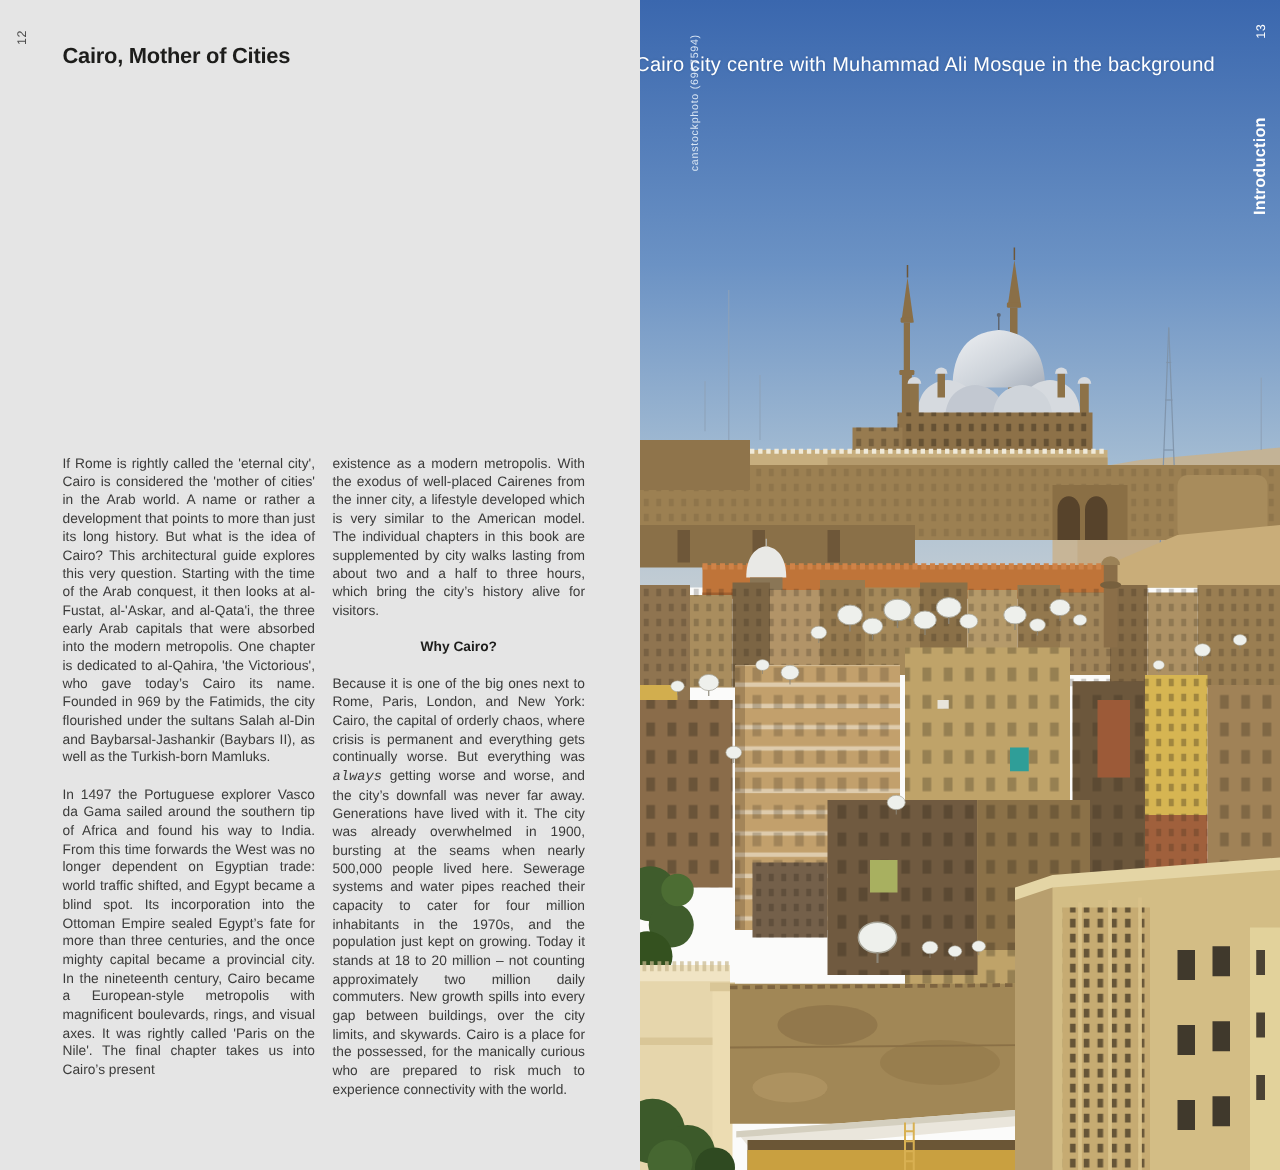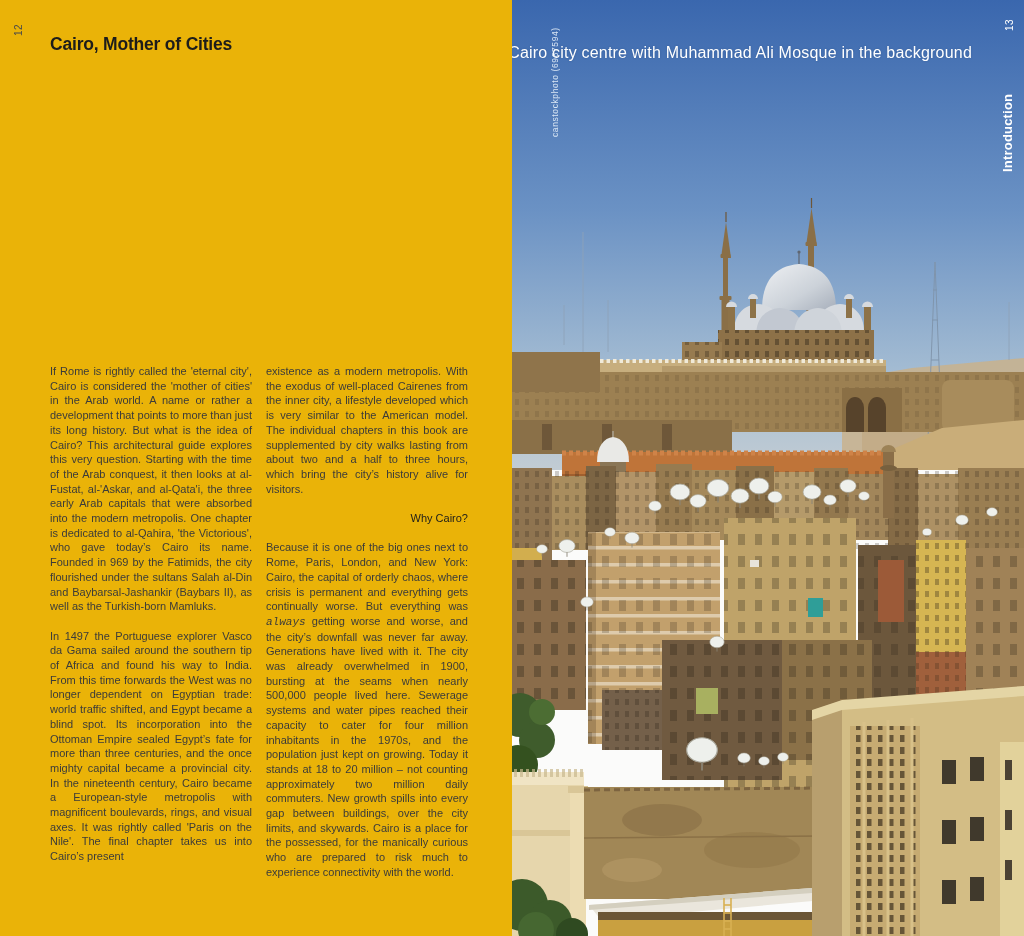--- a/index.html
+++ b/index.html
@@ -2,35 +2,35 @@
 <html><head>
 <meta charset="utf-8">
 <style>
   html,body{margin:0;padding:0;background:#e8e8e8;}
   *{box-sizing:border-box;}
   .spread{
     position:relative;width:1024px;height:936px;background:#fbfbfa;
     font-family:"Liberation Sans","DejaVu Sans",sans-serif;overflow:hidden;
   }
   
-  .page-left{position:absolute;left:0;top:0;width:512px;height:936px;background:#eab308;}
+  .page-left{position:absolute;left:0;top:0;width:512px;height:936px;background:#e5e5e5;}
   .pagenum-left{
     position:absolute;left:13px;top:36px;transform:rotate(-90deg);
     transform-origin:top left;font-size:10px;color:#4a4a4a;letter-spacing:.5px;white-space:nowrap;
   }
   .page-title{
     position:absolute;left:50px;top:34px;margin:0;font-size:17.5px;line-height:1.2;
     font-weight:bold;color:#1d1d1b;letter-spacing:-0.2px;
   }
   .col{position:absolute;top:364px;width:202px;font-size:11px;line-height:14.7px;
     color:#3b3b3a;text-align:justify;}
   .col-1{left:50px;}
   .col-2{left:266px;}
   .col p{margin:0 0 14.7px 0;}
-  .col h2{margin:0 0 14.7px 0;font-size:11px;line-height:14.7px;color:#1d1d1b;font-weight:normal;text-align:right;}
+  .col h2{margin:0 0 14.7px 0;font-size:11px;line-height:14.7px;color:#1d1d1b;font-weight:bold;text-align:center;}
   .ital{font-style:italic;font-family:Liberation Mono, monospace;}
   
   .page-right{position:absolute;left:512px;top:0;width:512px;height:936px;overflow:hidden;}
   .photo-svg{position:absolute;left:0;top:0;width:512px;height:936px;display:block;}
   .photo-caption{
     position:absolute;top:44px;right:52px;font-size:16px;color:#ffffff;
     letter-spacing:.2px;text-shadow:0 0 2px rgba(30,60,110,.35);white-space:nowrap;
   }
   .photo-credit{
     position:absolute;left:38px;top:137px;transform:rotate(-90deg);transform-origin:top left;

